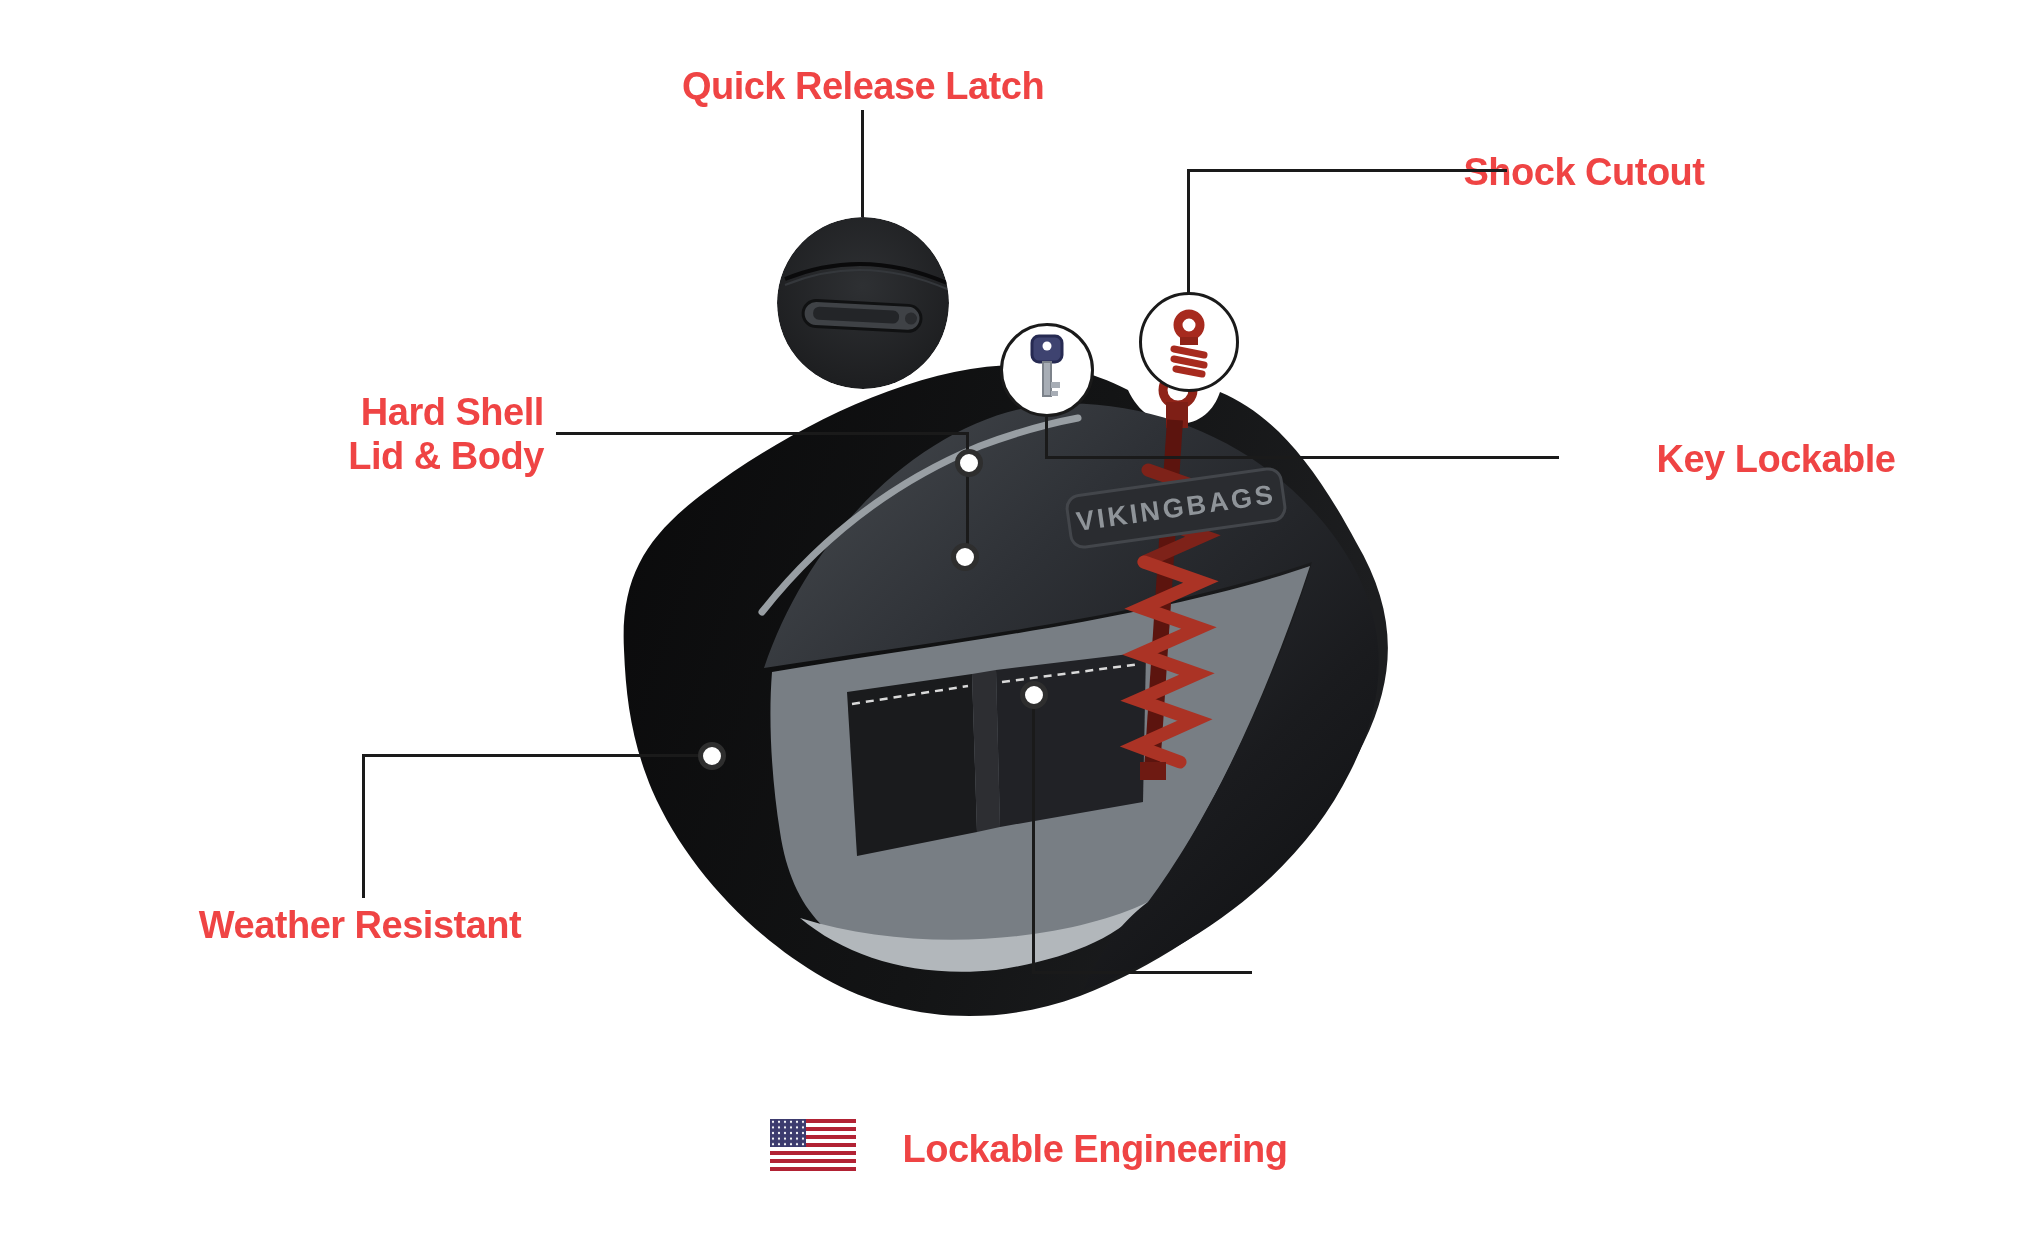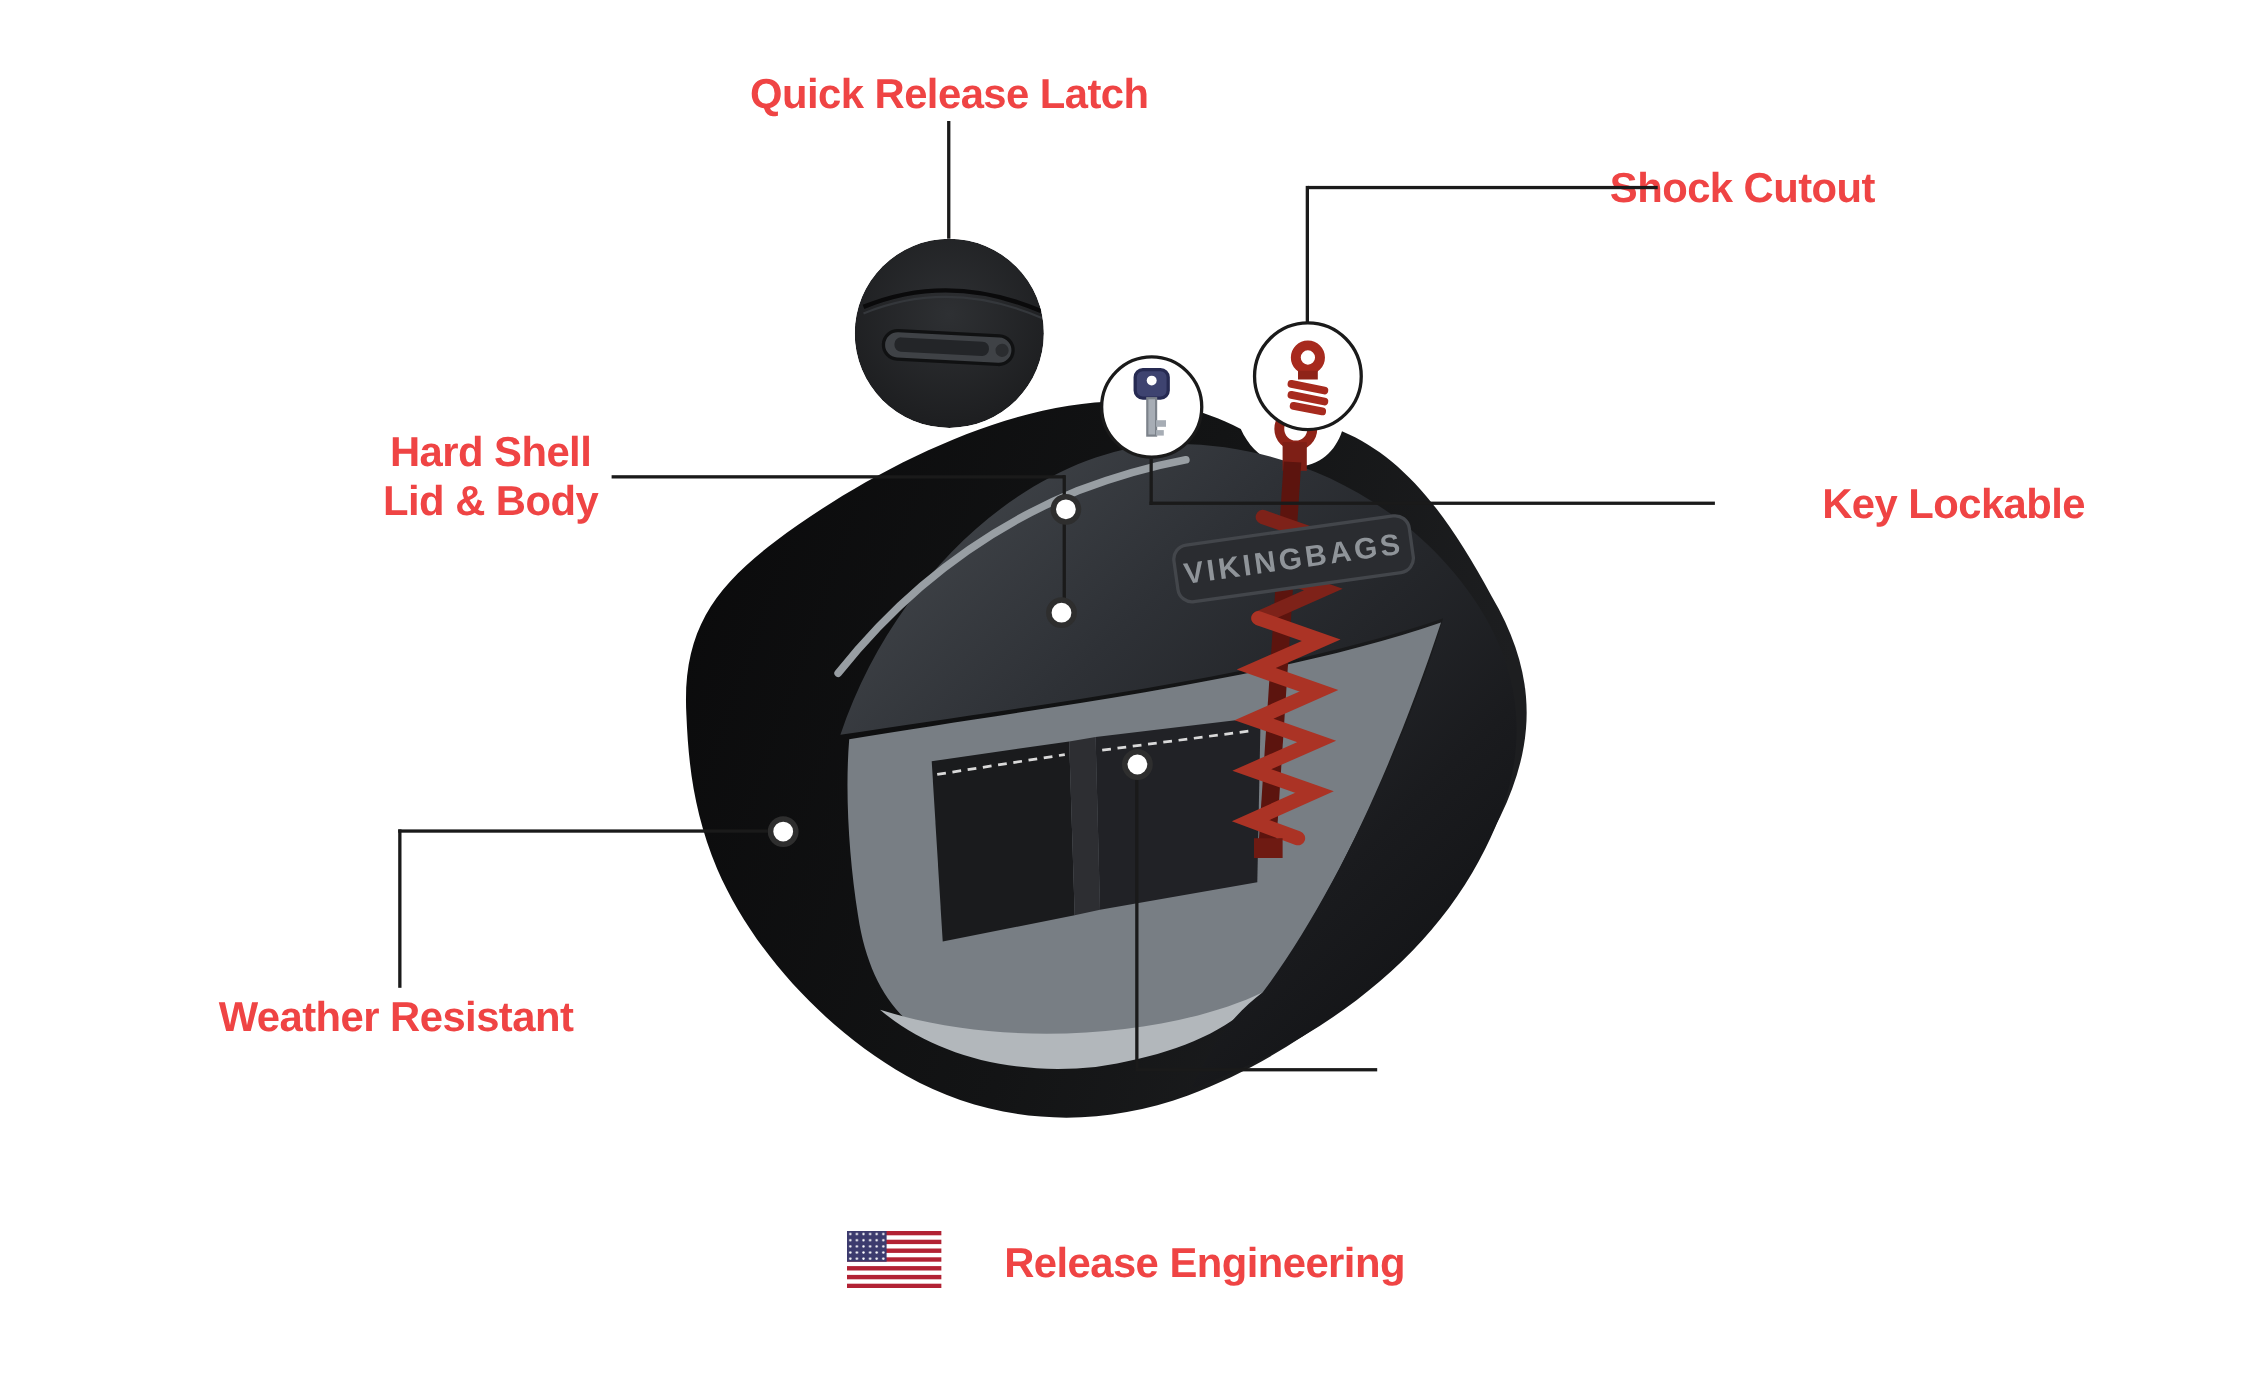--- a/index.html
+++ b/index.html
@@ -1,21 +1,21 @@
 <!DOCTYPE html>
 <html><head>
 <meta charset="utf-8">
 <style>
   html,body{margin:0;padding:0;background:#fff}
   .stage{position:relative;width:2044px;height:1248px;background:#fff;
          font-family:"Liberation Sans",sans-serif;overflow:hidden}
   .label{position:absolute;font-weight:700;font-size:38px;line-height:44px;
          color:#ef4444;letter-spacing:-0.5px;white-space:nowrap;
          transform:translateX(-50%)}
-  .label.center{text-align:center}
+  .label.center{text-align:right}
   .line{position:absolute;background:#1a1a1a}
   .marker{position:absolute;width:18px;height:18px;background:#fff;
           border:5px solid #2e2e2e;border-radius:50%;z-index:30}
   .badge{position:absolute;background:#fff;border:3px solid #1a1a1a;border-radius:50%;
          box-sizing:border-box;display:flex;align-items:center;justify-content:center;z-index:40}
   .inset{position:absolute;border-radius:50%;overflow:hidden;z-index:40}
   .lineL{z-index:20}
   .bag{position:absolute;left:600px;top:350px;z-index:10}
   .flag{position:absolute;left:770px;top:1119px;z-index:5}
 </style>
@@ -158,15 +158,15 @@
         <rect y="8" width="86" height="4"></rect>
       <rect y="16" width="86" height="4"></rect>
         <rect y="24" width="86" height="4"></rect>
       <rect y="32" width="86" height="4"></rect>
         <rect y="40" width="86" height="4"></rect>
       <rect y="48" width="86" height="4"></rect>
     </g>
     <rect width="36" height="28" fill="#3c3b6e"></rect>
     <rect width="36" height="28" fill="url(#stars)"></rect>
   </svg>
-  <div class="label" style="left:1095px;top:1127px">Release Engineering</div>
+  <div class="label" style="left:1095px;top:1127px">Lockable Engineering</div>
 
 </div>
 
 </body></html>

